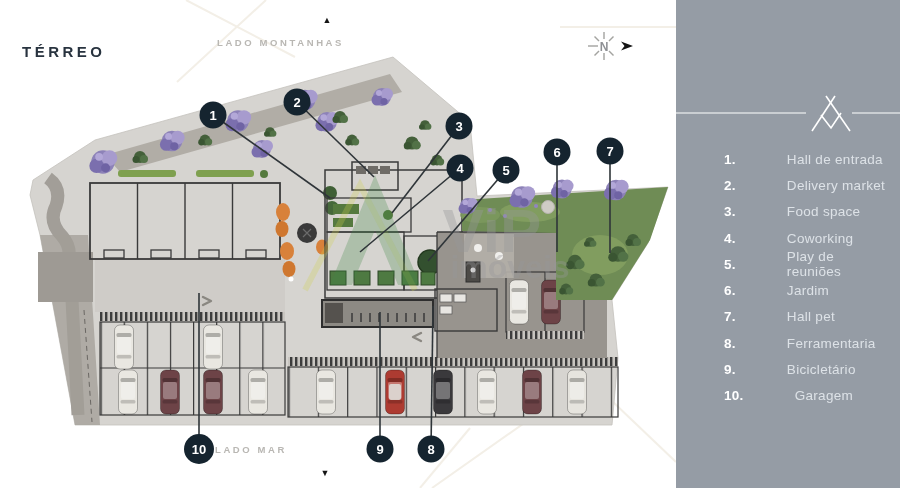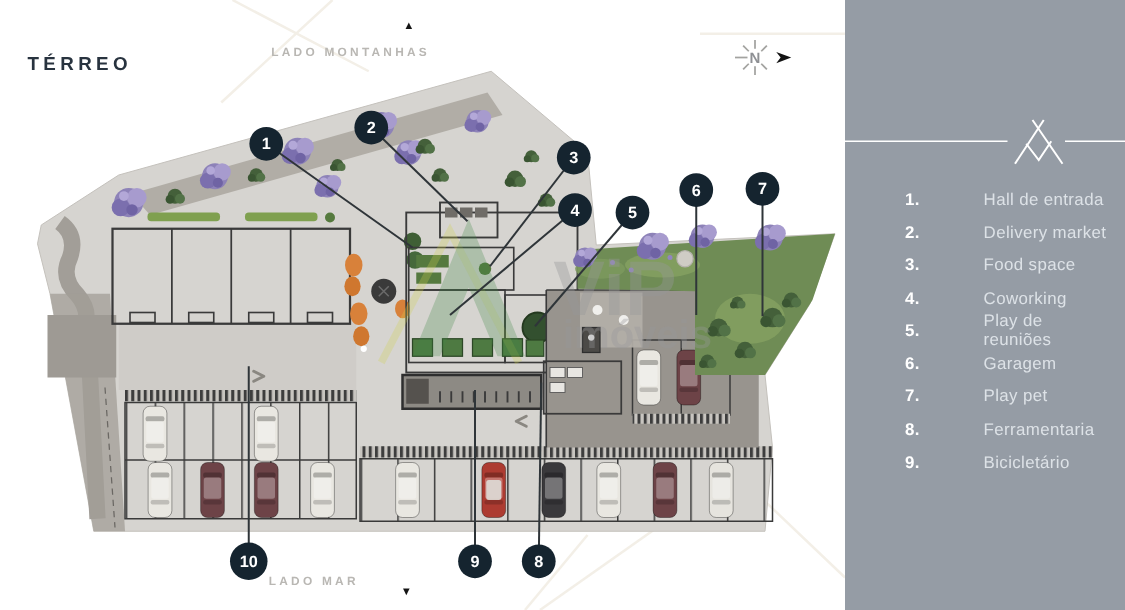--- a/index.html
+++ b/index.html
@@ -8,21 +8,21 @@
   svg text{font-family:"Liberation Sans",sans-serif;}
 
   
   .title{position:absolute;left:22px;top:22px;font-size:15px;font-weight:bold;
          letter-spacing:3.5px;color:#28333f;margin-top:21px;}
   .dir-label{position:absolute;width:220px;color:#b9b7b3;
              font-size:9.5px;letter-spacing:2.6px;font-weight:bold;}
   .dir-arrow{position:absolute;width:220px;text-align:center;color:#141414;font-size:9px;}
   .dir-top{left:217px;top:37px;}
   .arrow-top{left:217px;top:15px;}
-  .dir-bottom{left:215px;top:460px;}
+  .dir-bottom{left:215px;top:444px;}
   .arrow-bottom{left:215px;top:468px;}
 
   
   .panel{position:absolute;left:676px;top:0;width:224px;height:488px;background:#959ca5;}
   .panel-divider{position:absolute;top:95px;left:0;width:224px;height:40px;}
   .legend{position:absolute;top:146px;left:48px;right:10px;}
   .legend-item{height:26.3px;display:flex;align-items:center;font-size:13.5px;letter-spacing:0.3px;}
   .legend-num{font-weight:bold;color:#ffffff;margin-right:7px;}
   .legend-label{color:#dde2e7;padding-left:44px;}
 
@@ -331,30 +331,34 @@
         <div class="legend-item">
           <span class="legend-num">4.</span>
           <span class="legend-label">Coworking</span>
         </div>
         <div class="legend-item">
           <span class="legend-num">5.</span>
           <span class="legend-label">Play de reuniões</span>
         </div>
         <div class="legend-item">
           <span class="legend-num">6.</span>
-          <span class="legend-label">Garagem</span>
+          <span class="legend-label">Jardim</span>
         </div>
         <div class="legend-item">
           <span class="legend-num">7.</span>
-          <span class="legend-label">Play pet</span>
+          <span class="legend-label">Hall pet</span>
         </div>
         <div class="legend-item">
           <span class="legend-num">8.</span>
           <span class="legend-label">Ferramentaria</span>
         </div>
         <div class="legend-item">
           <span class="legend-num">9.</span>
           <span class="legend-label">Bicicletário</span>
         </div>
+        <div class="legend-item">
+          <span class="legend-num">10.</span>
+          <span class="legend-label">Garagem</span>
+        </div>
       </div>
   </div>
 
 </div>
 
 </body></html>

